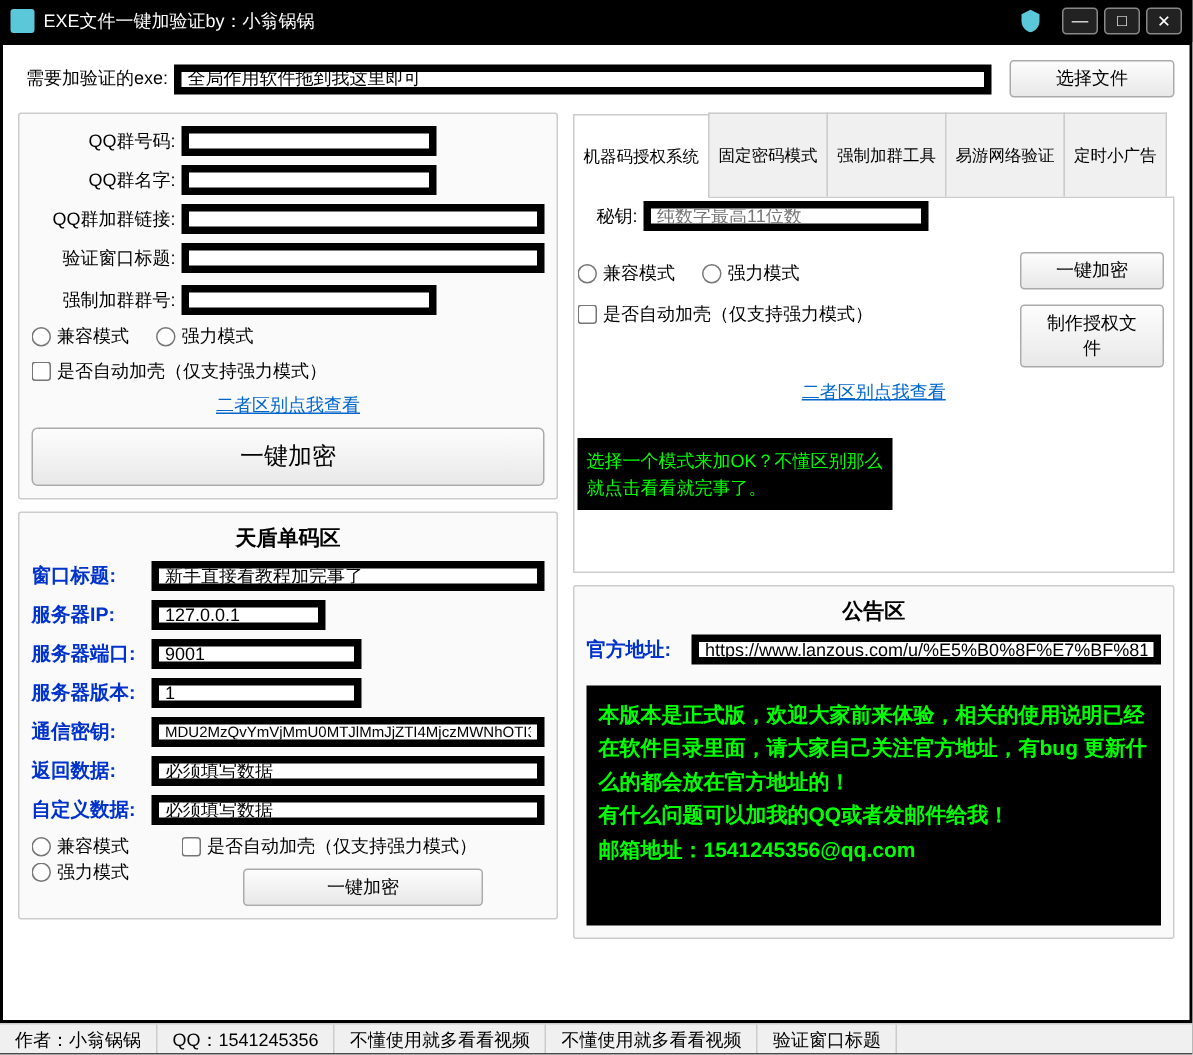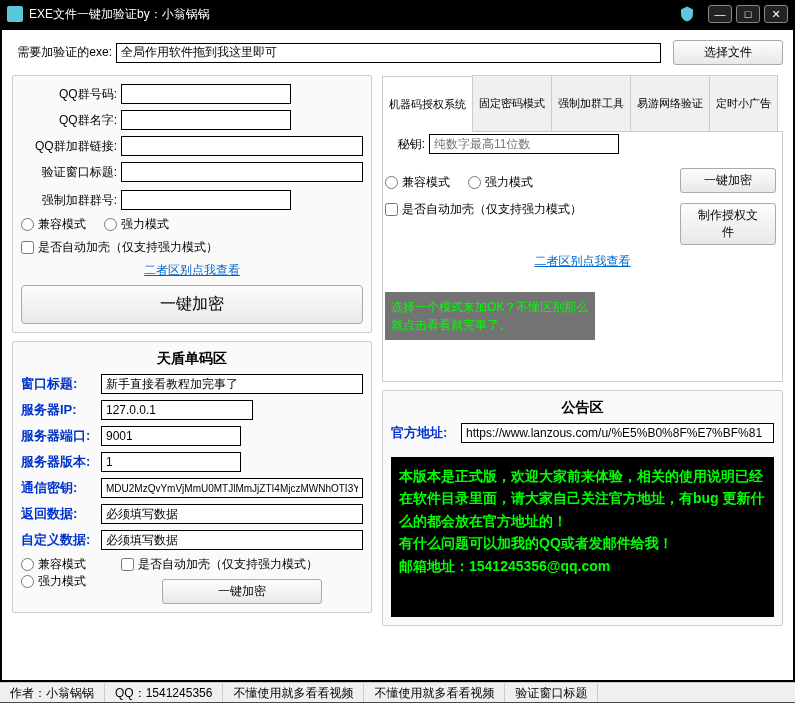--- a/index.html
+++ b/index.html
@@ -5,33 +5,33 @@
 * { box-sizing: border-box; margin: 0; padding: 0; }
 body { font-family: "Microsoft YaHei", SimSun, Arial, sans-serif; font-size: 12px; background: #4a4a4a; width: 795px; height: 703px; overflow: hidden; }
 .titlebar { background: #000; color: #fff; height: 28px; display: flex; align-items: center; padding: 0 6px; border: 1px solid #000; }
 .titlebar .icon { width: 16px; height: 16px; background: #5ac8d8; border-radius: 2px; margin-right: 6px; }
 .titlebar .title { flex: 1; font-size: 12px; }
 .titlebar .shield { width: 18px; height: 18px; margin-right: 8px; }
 .winbtn { width: 24px; height: 18px; border: 1px solid #888; background: #222; color: #fff; margin-left: 4px; display: flex; align-items: center; justify-content: center; font-size: 11px; cursor: pointer; border-radius: 3px; }
 .content { background: #fff; border: 2px solid #000; padding: 10px; height: 654px; }
 .row { display: flex; align-items: center; margin-bottom: 6px; }
 .label { text-align: right; margin-right: 4px; }
-input[type=text] { border: 1px solid #000000; padding: 2px 4px; font-size: 12px; height: 20px; font-family: inherit; }
+input[type=text] { border: 5px solid #000000; padding: 2px 4px; font-size: 12px; height: 20px; font-family: inherit; }
 .btn { background: linear-gradient(#fdfdfd,#e8e8e8); border: 1px solid #aaa; border-radius: 3px; padding: 3px 12px; font-size: 12px; cursor: pointer; font-family: inherit; }
 .toprow { display: flex; align-items: center; margin-bottom: 10px; }
 .cols { display: flex; gap: 10px; }
 .leftcol { width: 360px; }
 .rightcol { flex: 1; }
 .panel { border: 1px solid #ccc; padding: 8px; margin-bottom: 8px; background: #fafafa; border-radius: 2px; }
 .tabs { display: flex; border-bottom: 1px solid #ccc; }
 .tab { padding: 20px 6px; border: 1px solid #ccc; border-bottom: none; background: #f0f0f0; font-size: 11px; cursor: pointer; margin-right: -1px; }
 .tab.active { background: #fff; position: relative; top: 1px; }
 .tabbody { border: 1px solid #ccc; border-top: none; padding: 2px; background: #fff; }
 .link { color: #0066cc; text-decoration: underline; cursor: pointer; }
-.greenbox { background: #737373; color: #0f0; padding: 6px; font-size: 12px; line-height: 1.5; margin-top: 22px; }
+.greenbox { background: #000000; color: #0f0; padding: 6px; font-size: 12px; line-height: 1.5; margin-top: 22px; }
 .bigbtn { width: 100%; padding: 8px; font-size: 16px; background: linear-gradient(#fdfdfd,#e8e8e8); border: 1px solid #aaa; border-radius: 4px; cursor: pointer; font-family: inherit; }
 .section-title { text-align: center; font-weight: bold; font-size: 14px; margin-bottom: 6px; }
 .bluebold { color: #0033cc; font-weight: bold; font-size: 13px; }
 .announcement { background: #000; color: #0f0; padding: 8px; font-size: 14px; line-height: 1.6; font-weight: bold; height: 160px; }
 .announcement .email { color: #0f0; }
 .statusbar { background: #f0f0f0; border-top: 1px solid #ccc; display: flex; height: 20px; font-size: 12px; }
 .statusbar > div { border-right: 1px solid #ccc; padding: 2px 10px; }
 .radio-row { display: flex; gap: 18px; align-items: center; margin: 6px 0; }
 input[type=radio], input[type=checkbox] { margin-right: 4px; vertical-align: middle; }
 </style>
@@ -90,21 +90,21 @@
       </div>
 
       <div class="panel">
         <div class="section-title">天盾单码区</div>
         <div class="row">
             <span class="bluebold" style="width:80px">窗口标题:</span>
             <input type="text" style="flex: 1 1 0%;" value="新手直接看教程加完事了">
           </div>
         <div class="row">
             <span class="bluebold" style="width:80px">服务器IP:</span>
-            <input type="text" style="width: 152px;" value="127.0.0.1">
+            <input type="text" style="width: 116px;" value="127.0.0.1">
           </div>
         <div class="row">
             <span class="bluebold" style="width:80px">服务器端口:</span>
             <input type="text" style="width: 140px;" value="9001">
           </div>
         <div class="row">
             <span class="bluebold" style="width:80px">服务器版本:</span>
             <input type="text" style="width: 140px;" value="1">
           </div>
         <div class="row">

